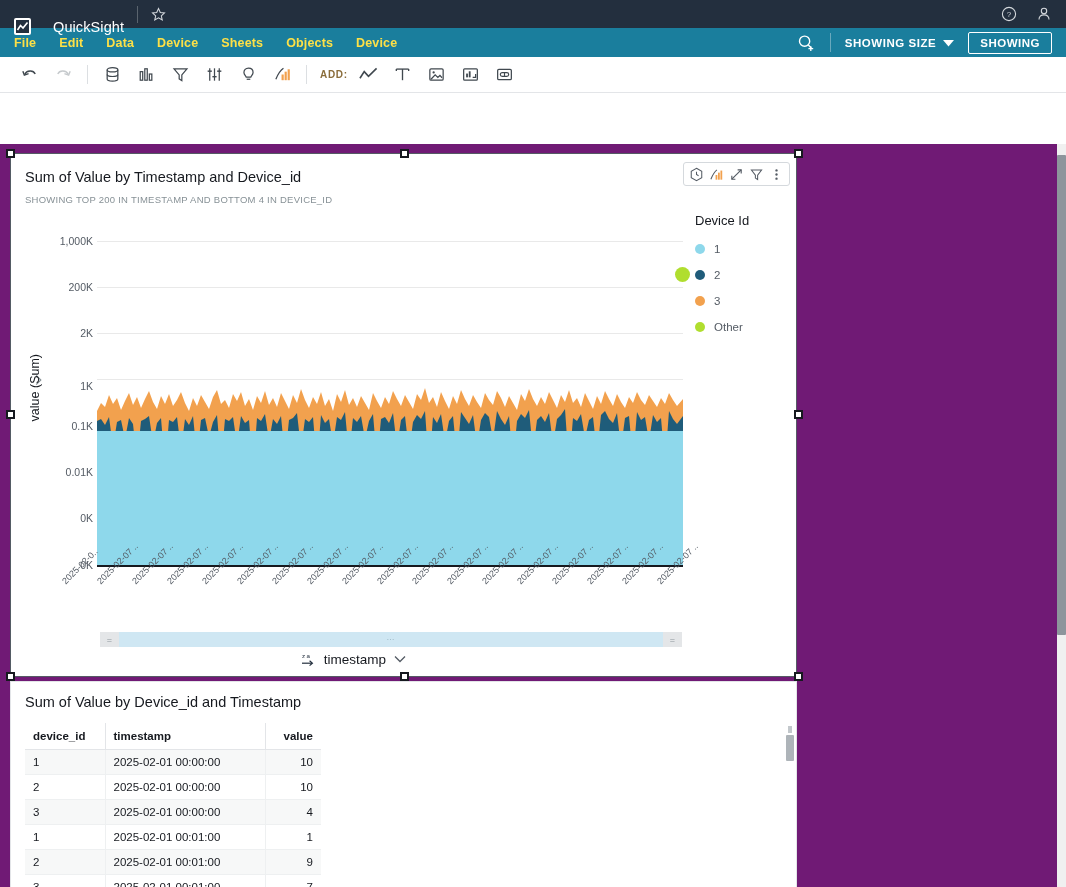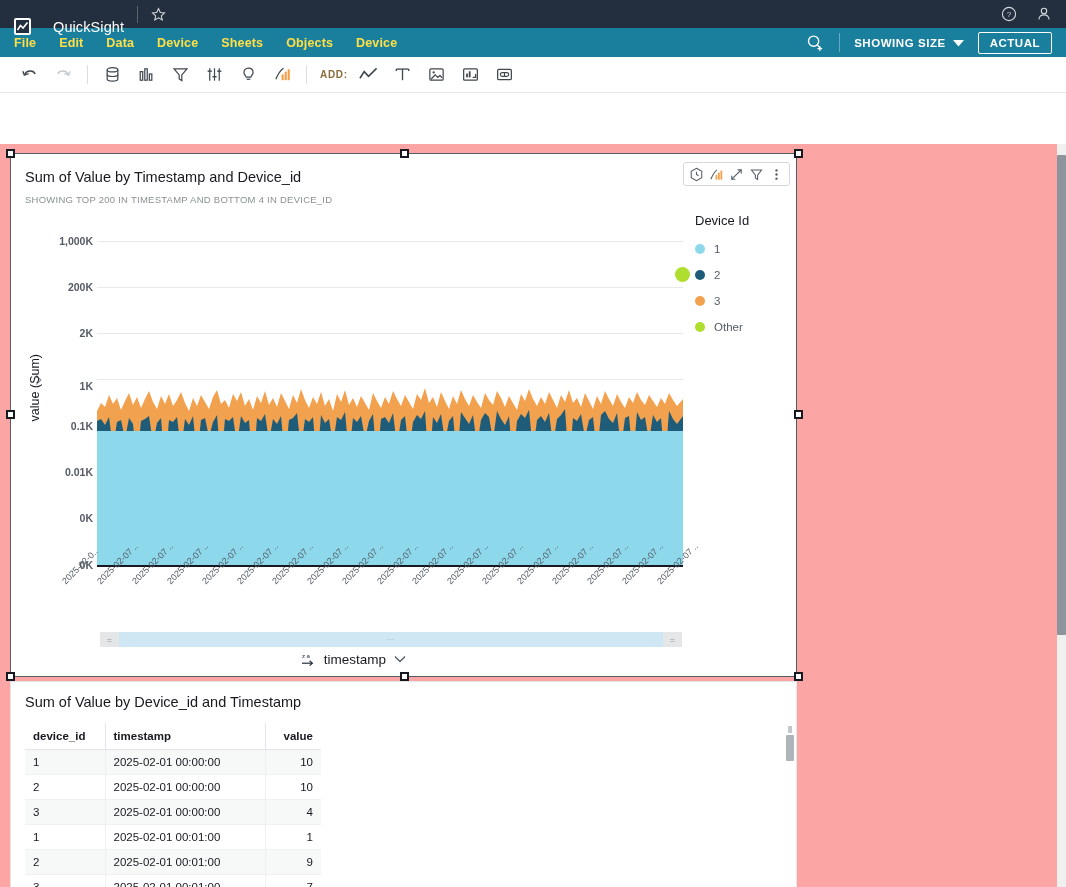--- a/index.html
+++ b/index.html
@@ -81,21 +81,21 @@
     cursor:pointer; position:relative; top:1px;
   }
   .add-sheet {
     width:30px; height:33px; display:flex; align-items:center;
     justify-content:center; color:#545b64; font-size:19px; cursor:pointer;
   }
 
   
   .canvas {
     position:absolute; left:0; top:144px; right:0; bottom:0;
-    background:#fca5a5; overflow:hidden;
+    background:#701a75; overflow:hidden;
   }
 
   
   .visual1 {
     position:absolute; left:10px; top:9px; width:787px; height:524px;
     background:#fff; border:1px solid #545b64;
   }
   .handle {
     position:absolute; width:9px; height:9px; background:#fff;
     border:2px solid #16191f; z-index:20;
@@ -137,21 +137,21 @@
     white-space:nowrap;
   }
   .yaxis-chev {
     position:absolute; left:22px; top:222px; color:#879196;
     transform:rotate(-90deg); font-size:11px;
   }
   .ylabel {
     position:absolute; right:0; font-size:10.5px; color:#545b64;
     text-align:right; width:72px; transform:translateY(-50%);
   }
-  .ytick-area { position:absolute; left:0; top:0; width:82px; height:524px;font-weight:bold; }
+  .ytick-area { position:absolute; left:0; top:0; width:82px; height:524px; }
   .gridline {
     position:absolute; left:86px; width:586px; height:1px; background:#e9e9e9;
   }
   .plot-area {
     position:absolute; left:86px; top:219px; width:586px; height:193px;
     overflow:hidden;
   }
   .axis-line {
     position:absolute; left:86px; top:411px; width:586px; height:1.5px;
     background:#16191f;
@@ -293,21 +293,21 @@
       </span>
       <span class="mb-divider"></span>
       <span class="actual-size">
         <span>SHOWING SIZE</span>
         <span>
           <svg width="11" height="8" viewBox="0 0 11 8">
               <polygon points="0,1 11,1 5.5,7.5" fill="#fff"></polygon>
             </svg>
         </span>
       </span>
-      <button class="publish-btn">ACTUAL</button>
+      <button class="publish-btn">SHOWING</button>
     </div>
   </div>
 
   <div class="toolbar">
     <span class="tb-btn">
       <svg width="19" height="19" viewBox="0 0 20 20">
         <path d="M5 10 C7 5.5 14 5 16 9.5" fill="none" stroke="#40484f" stroke-width="1.5"></path>
         <polyline points="3,6.5 4.6,10.6 9,9" fill="none" stroke="#40484f" stroke-width="1.5"></polyline>
       </svg>
     </span>

